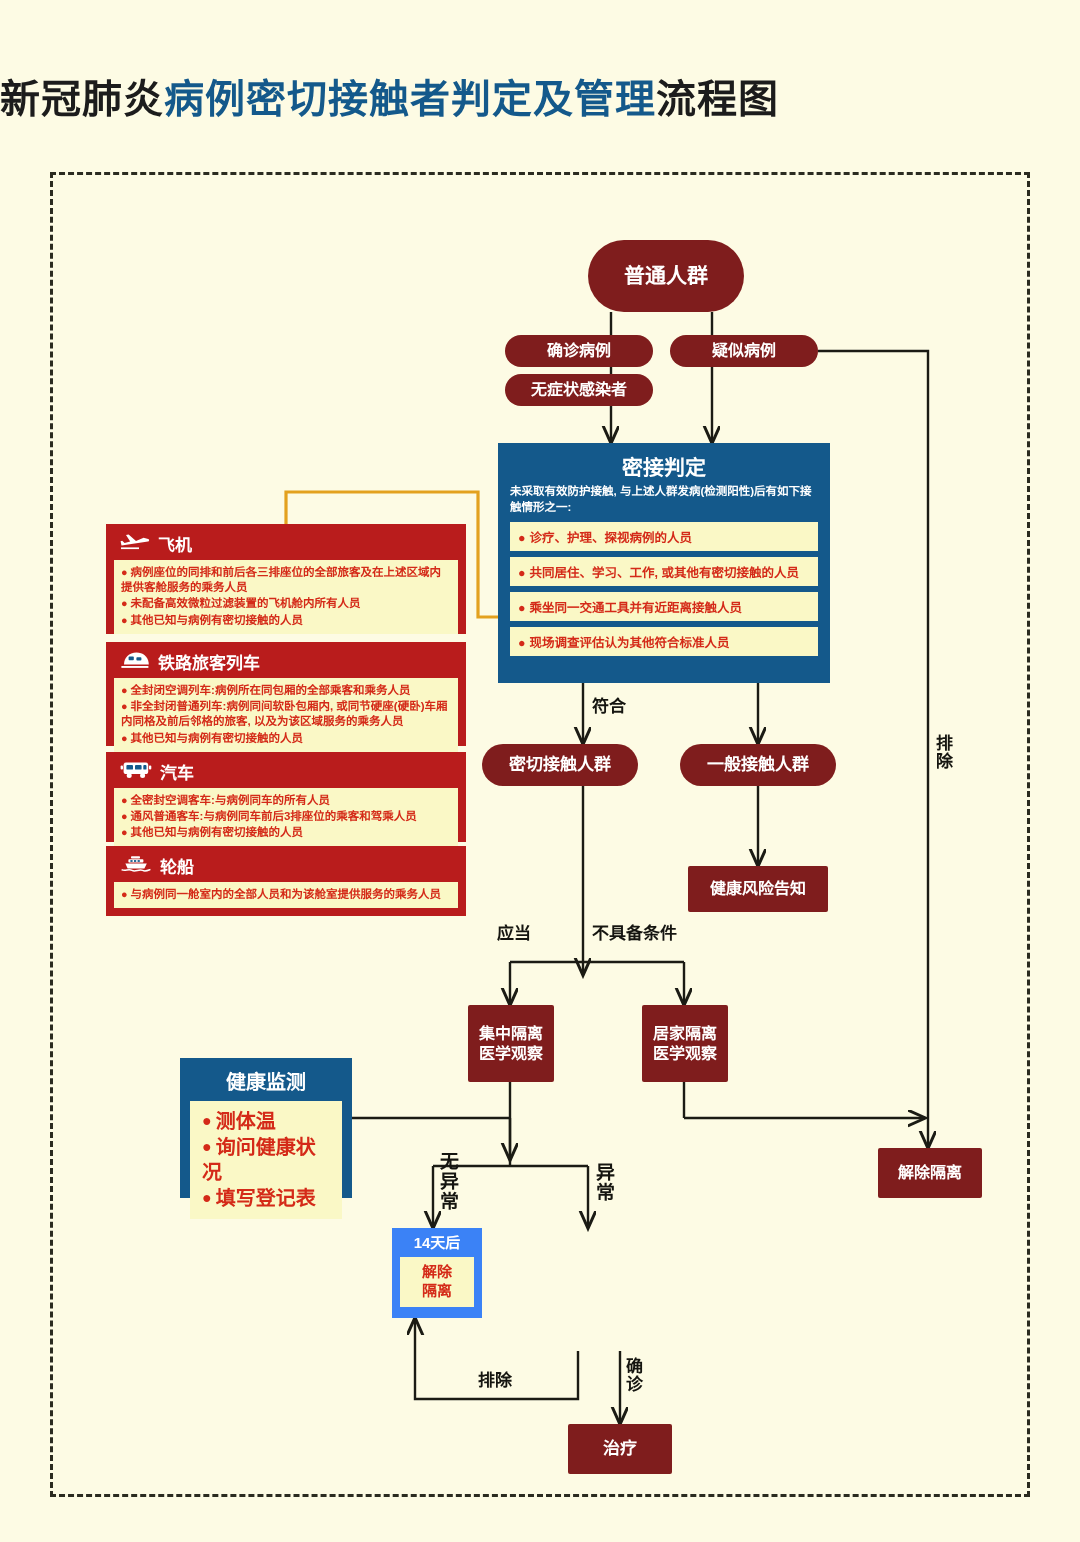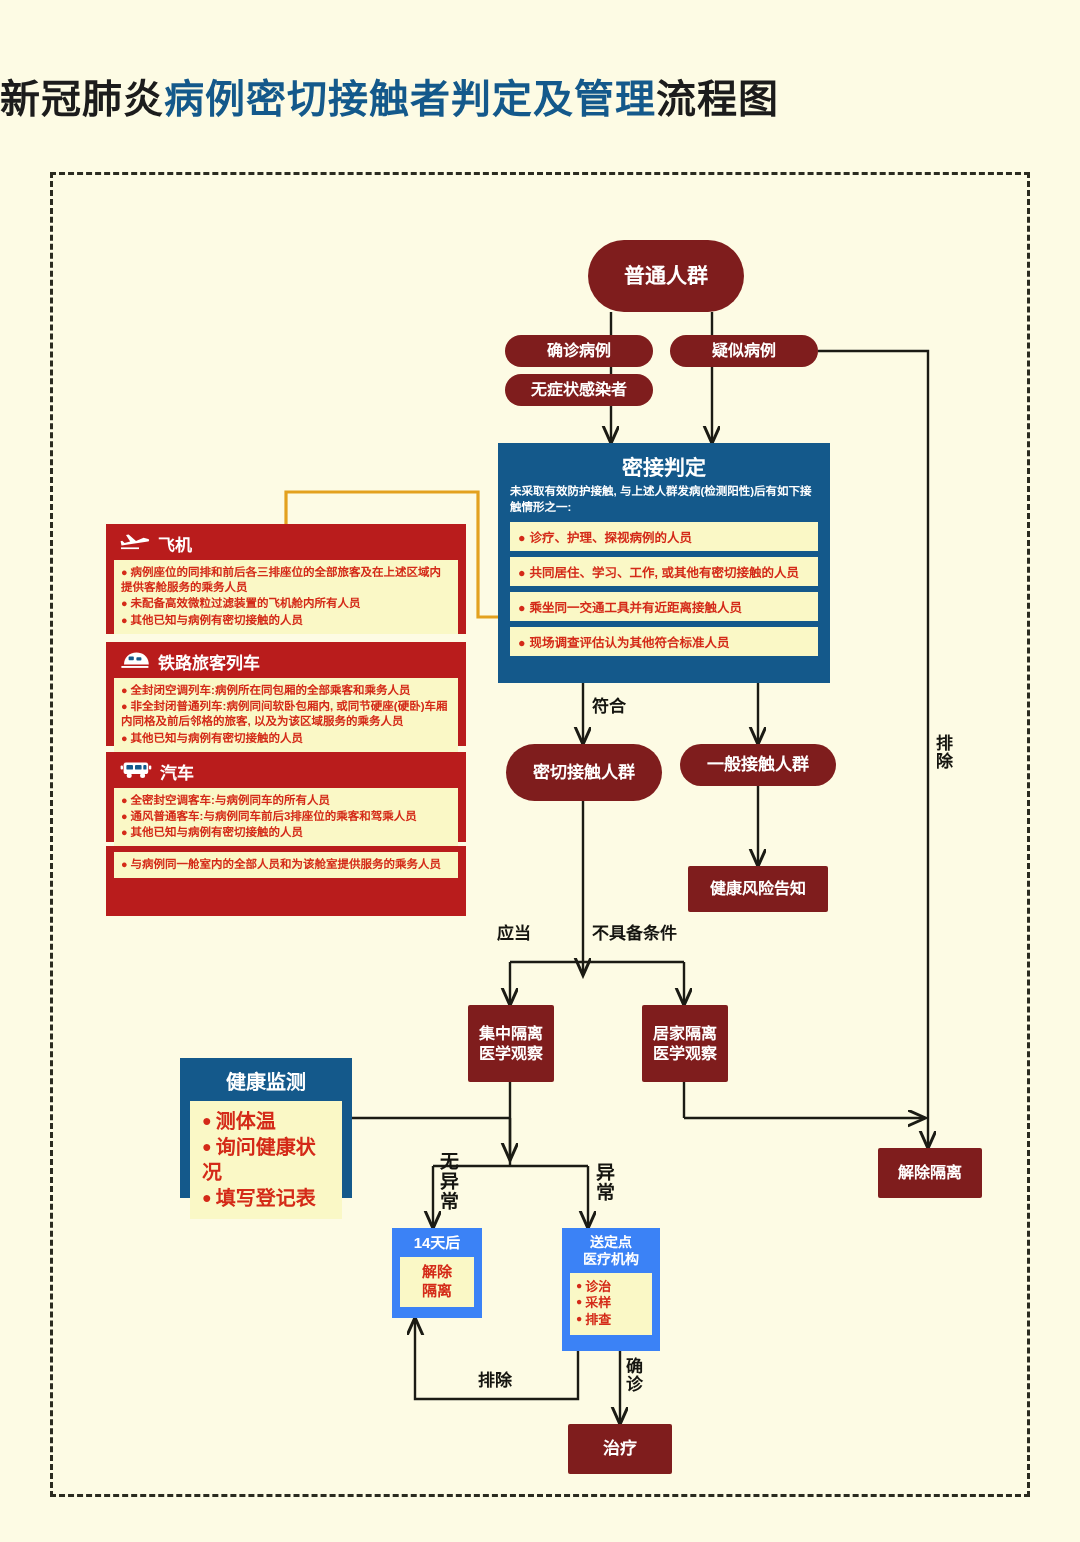--- a/index.html
+++ b/index.html
@@ -250,26 +250,40 @@
       <span>汽车</span>
     </div>
     <div class="pbody" style="font-size:11.5px;">
       <div class="li"><span class="dot">●</span><span>全密封空调客车:与病例同车的所有人员</span></div>
       <div class="li"><span class="dot">●</span><span>通风普通客车:与病例同车前后3排座位的乘客和驾乘人员</span></div>
       <div class="li"><span class="dot">●</span><span>其他已知与病例有密切接触的人员</span></div>
     </div>
   </div>
 
   <div class="panel" style="left:106px;top:846px;width:360px;height:70px;">
+    <div class="phead" style="font-size:17px;">
+      <span class="ic">
+        <svg width="32" height="18" viewBox="0 0 32 18">
+            <path d="M5.4,9.4 L26.8,9.4 L24.4,14.6 L7.6,14.6 Z" fill="#ffffff"></path>
+            <rect x="8.4" y="5.2" width="15" height="3.4" rx="0.8" fill="#ffffff"></rect>
+            <rect x="11" y="2.2" width="9" height="2.4" rx="0.8" fill="#ffffff"></rect>
+            <rect x="10.4" y="6.1" width="2.2" height="1.8" fill="#14598B"></rect>
+            <rect x="14" y="6.1" width="2.2" height="1.8" fill="#14598B"></rect>
+            <rect x="17.6" y="6.1" width="2.2" height="1.8" fill="#14598B"></rect>
+            <path d="M1.6,15.6 C5,17.8 8.4,14.4 12,16.4 C15.6,18.4 19,14.6 22.6,16.4 C25.4,17.8 28,16.4 30.4,15.4" stroke="#ffffff" stroke-width="1.5" fill="none"></path>
+          </svg>
+      </span>
+      <span>轮船</span>
+    </div>
     <div class="pbody" style="font-size:11.5px;">
       <div class="li"><span class="dot">●</span><span>与病例同一舱室内的全部人员和为该舱室提供服务的乘务人员</span></div>
     </div>
   </div>
 
-  <div class="node pill" style="left:506px;top:744px;width:156px;height:57px;font-size:17px;">
+  <div class="node pill" style="left:482px;top:744px;width:156px;height:42px;font-size:17px;">
     <span>密切接触人群</span>
   </div>
 
   <div class="node pill" style="left:680px;top:744px;width:156px;height:42px;font-size:17px;">
     <span>一般接触人群</span>
   </div>
 
   <div class="node rect" style="left:688px;top:866px;width:140px;height:46px;font-size:16px;">
     <span>健康风险告知</span>
   </div>
@@ -294,29 +308,20 @@
   </div>
 
   <div class="comp" style="left:392px;top:1228px;width:90px;height:90px;">
     <div class="c-title" style="font-size:15px;">14天后</div>
     <div class="c-body">
       <div class="ctx" style="font-size:15px;white-space:pre-line;">解除
 隔离</div>
     </div>
   </div>
 
-  <div class="comp" style="left:562px;top:1228px;width:98px;height:123px;">
-    <div class="c-title" style="font-size:14px;white-space:pre-line;">送定点
-医疗机构</div>
-    <div class="c-body">
-      <div class="li" style="font-size:13px;"><span class="dot">●</span><span>诊治</span></div>
-      <div class="li" style="font-size:13px;"><span class="dot">●</span><span>采样</span></div>
-      <div class="li" style="font-size:13px;"><span class="dot">●</span><span>排查</span></div>
-    </div>
-  </div>
 
   <div class="node rect" style="left:568px;top:1424px;width:104px;height:50px;font-size:17px;">
     <span>治疗</span>
   </div>
 
   <div class="node rect" style="left:878px;top:1148px;width:104px;height:50px;font-size:16px;">
     <span>解除隔离</span>
   </div>
 
   <div class="elabel" style="left:592px;top:698px;">符合</div>

